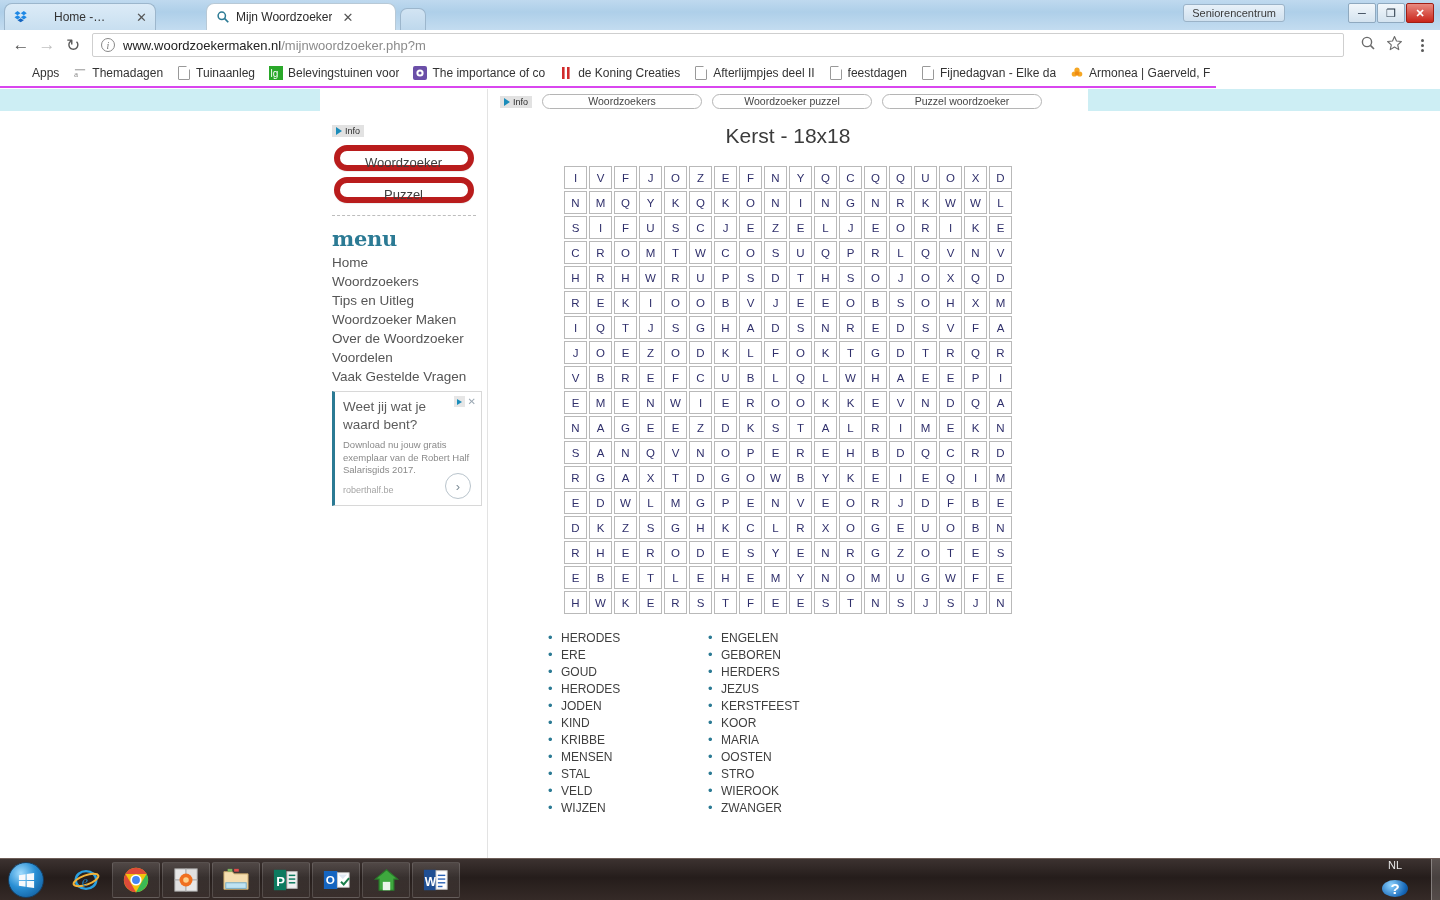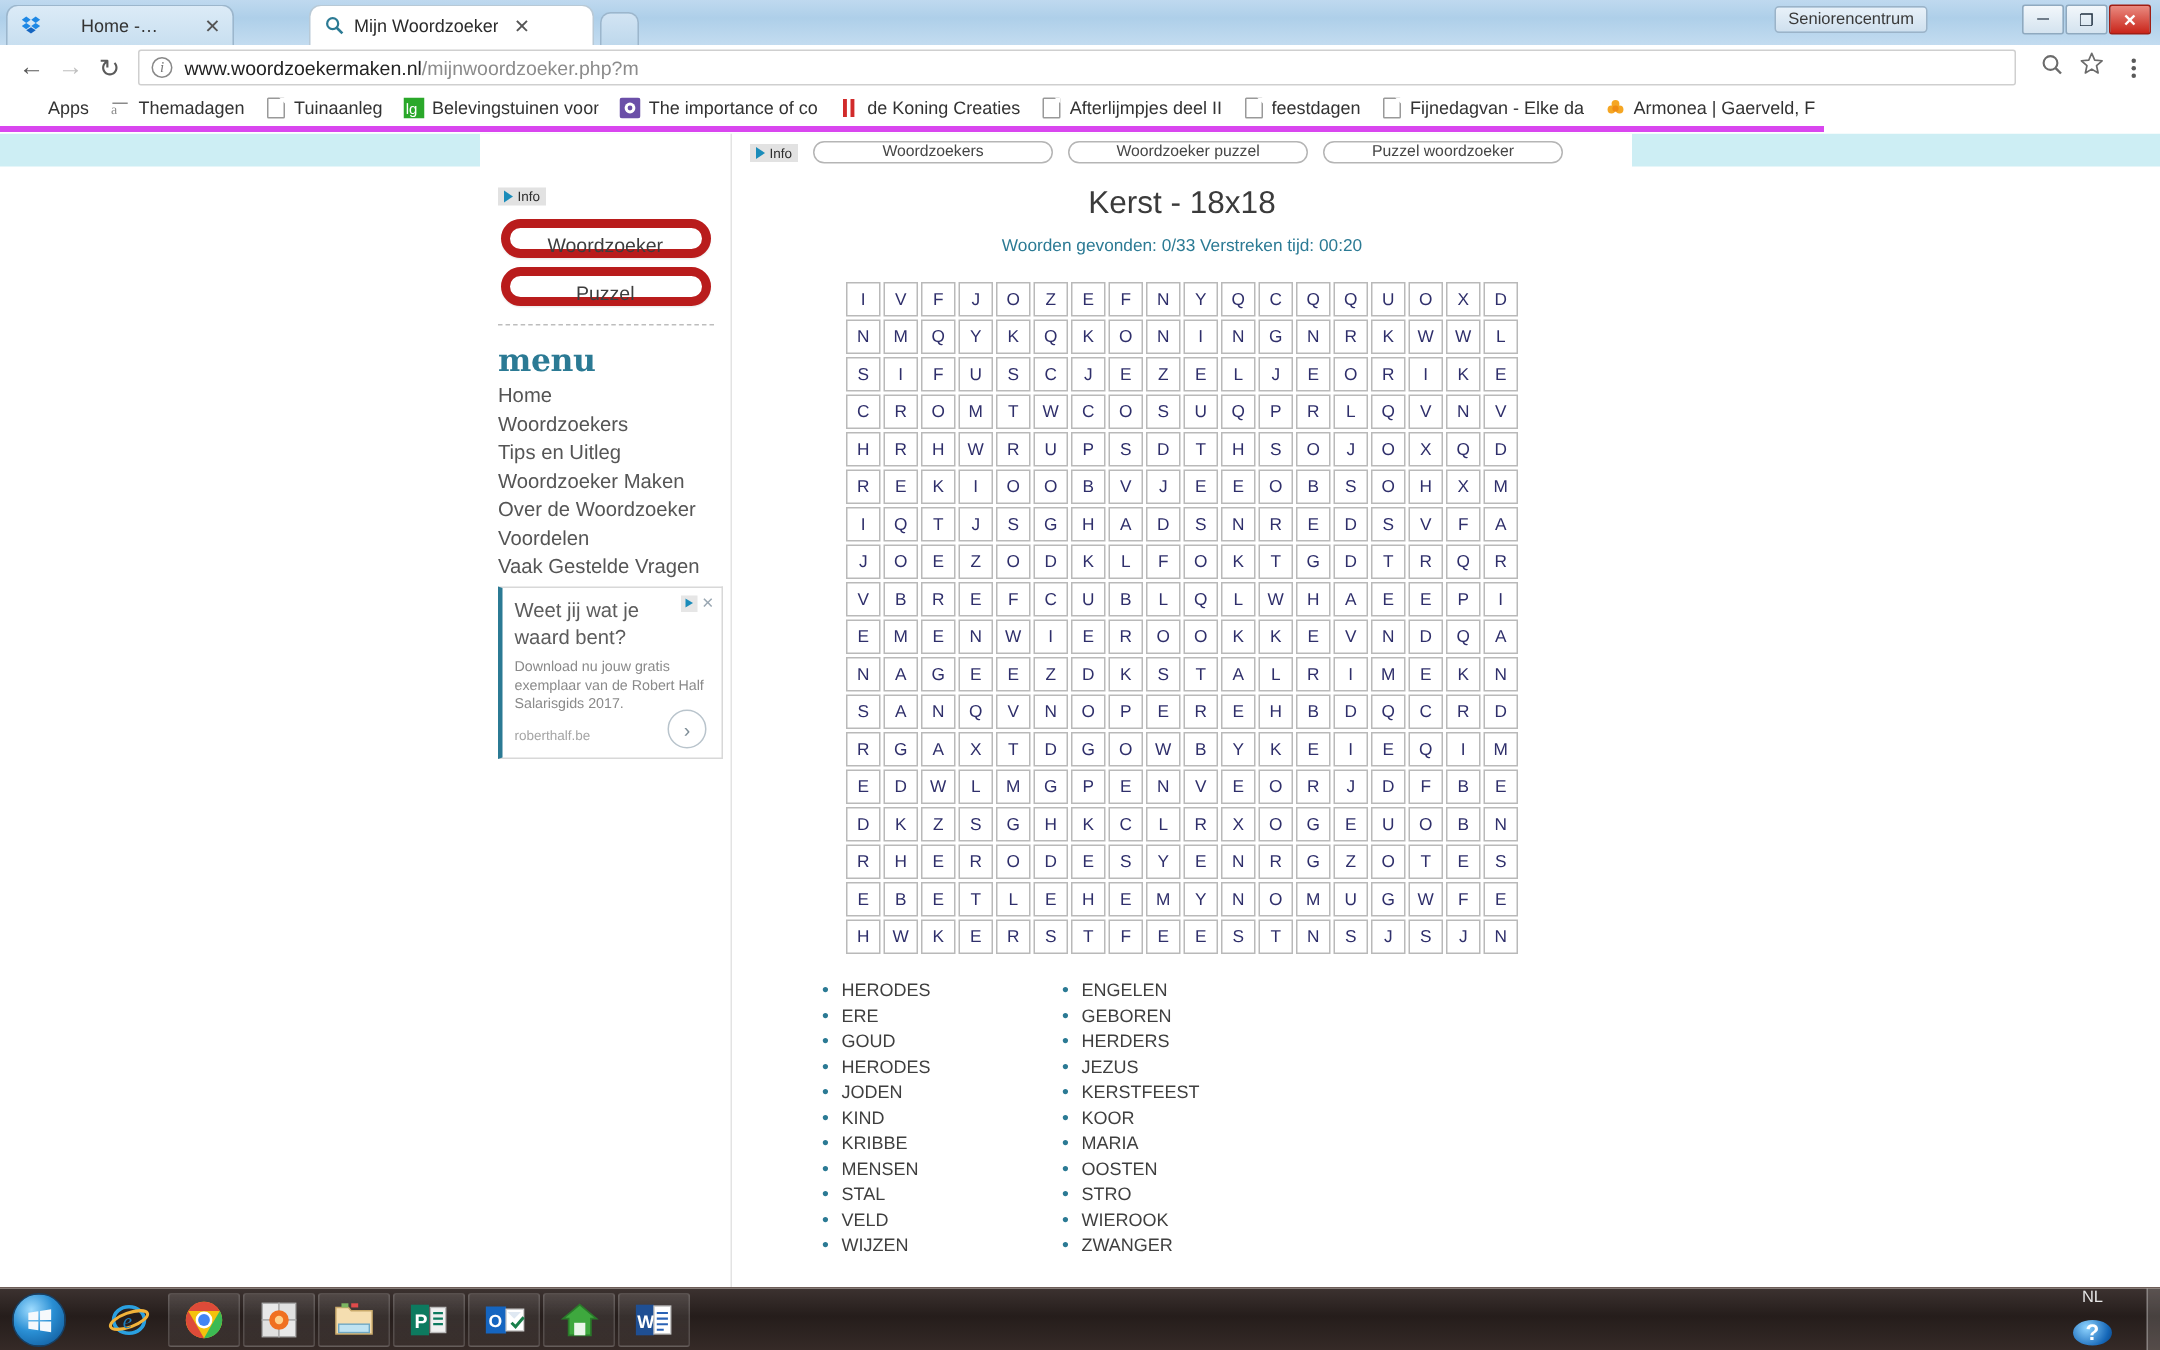--- a/index.html
+++ b/index.html
@@ -72,21 +72,21 @@
     font-family:"Liberation Serif", serif;
   }
   .url-host { color:#222; }
   .url-path { color:#8b8b8b; }
   .omni-right { display:flex; align-items:center; gap:10px; padding-left:10px; }
   .kebab { display:flex; flex-direction:column; gap:2px; padding:0 8px; }
   .kebab i { width:3px; height:3px; background:#5a5a5a; border-radius:50%; display:block; }
 
   .bookmarks {
     position:absolute; left:0; top:60px; width:1216px; height:28px;
-    background:#fff; border-bottom:4px solid #d946ef;
+    background:#fff; border-bottom:2px solid #d946ef;
     display:flex; align-items:center; padding:0 6px; overflow:hidden;
   }
   .bm { display:flex; align-items:center; font-size:12px; color:#333; padding:0 7px; height:22px; white-space:nowrap; }
   .bm .bmic { width:14px; height:14px; margin-right:5px; flex:none; display:flex; align-items:center; justify-content:center; }
   .bm .bmtxt { max-width:130px; overflow:hidden; text-overflow:ellipsis; }
   .bm-overflow { color:#555; font-size:14px; padding:0 8px; }
   .bm-sep { width:1px; height:16px; background:#d0d0d0; margin:0 4px; }
   .page-icon { width:12px; height:14px; border:1px solid #999; border-radius:1px; background:#fff; position:relative; }
   .page-icon::after { content:""; position:absolute; right:-1px; top:-1px; border-width:0 4px 4px 0; border-style:solid; border-color:transparent #fff transparent transparent; }
   .apps-ic { display:grid; grid-template-columns:repeat(3,3px); grid-gap:2px; }
@@ -437,21 +437,20 @@
         <div class="topinfo">
           <span class="tri"></span>
           <span>Info</span>
         </div>
         <div class="toppill">Woordzoekers</div>
         <div class="toppill">Woordzoeker puzzel</div>
         <div class="toppill">Puzzel woordzoeker</div>
       </div>
 
       <div class="puz-title">Kerst - 18x18</div>
-      <div class="puz-stats">Woorden gevonden: 0/33 Verstreken tijd: 00:20</div>
 
       <table class="grid">
         <tbody>
             <tr>
               <td>I</td>
               <td>V</td>
               <td>F</td>
               <td>J</td>
               <td>O</td>
               <td>Z</td>

